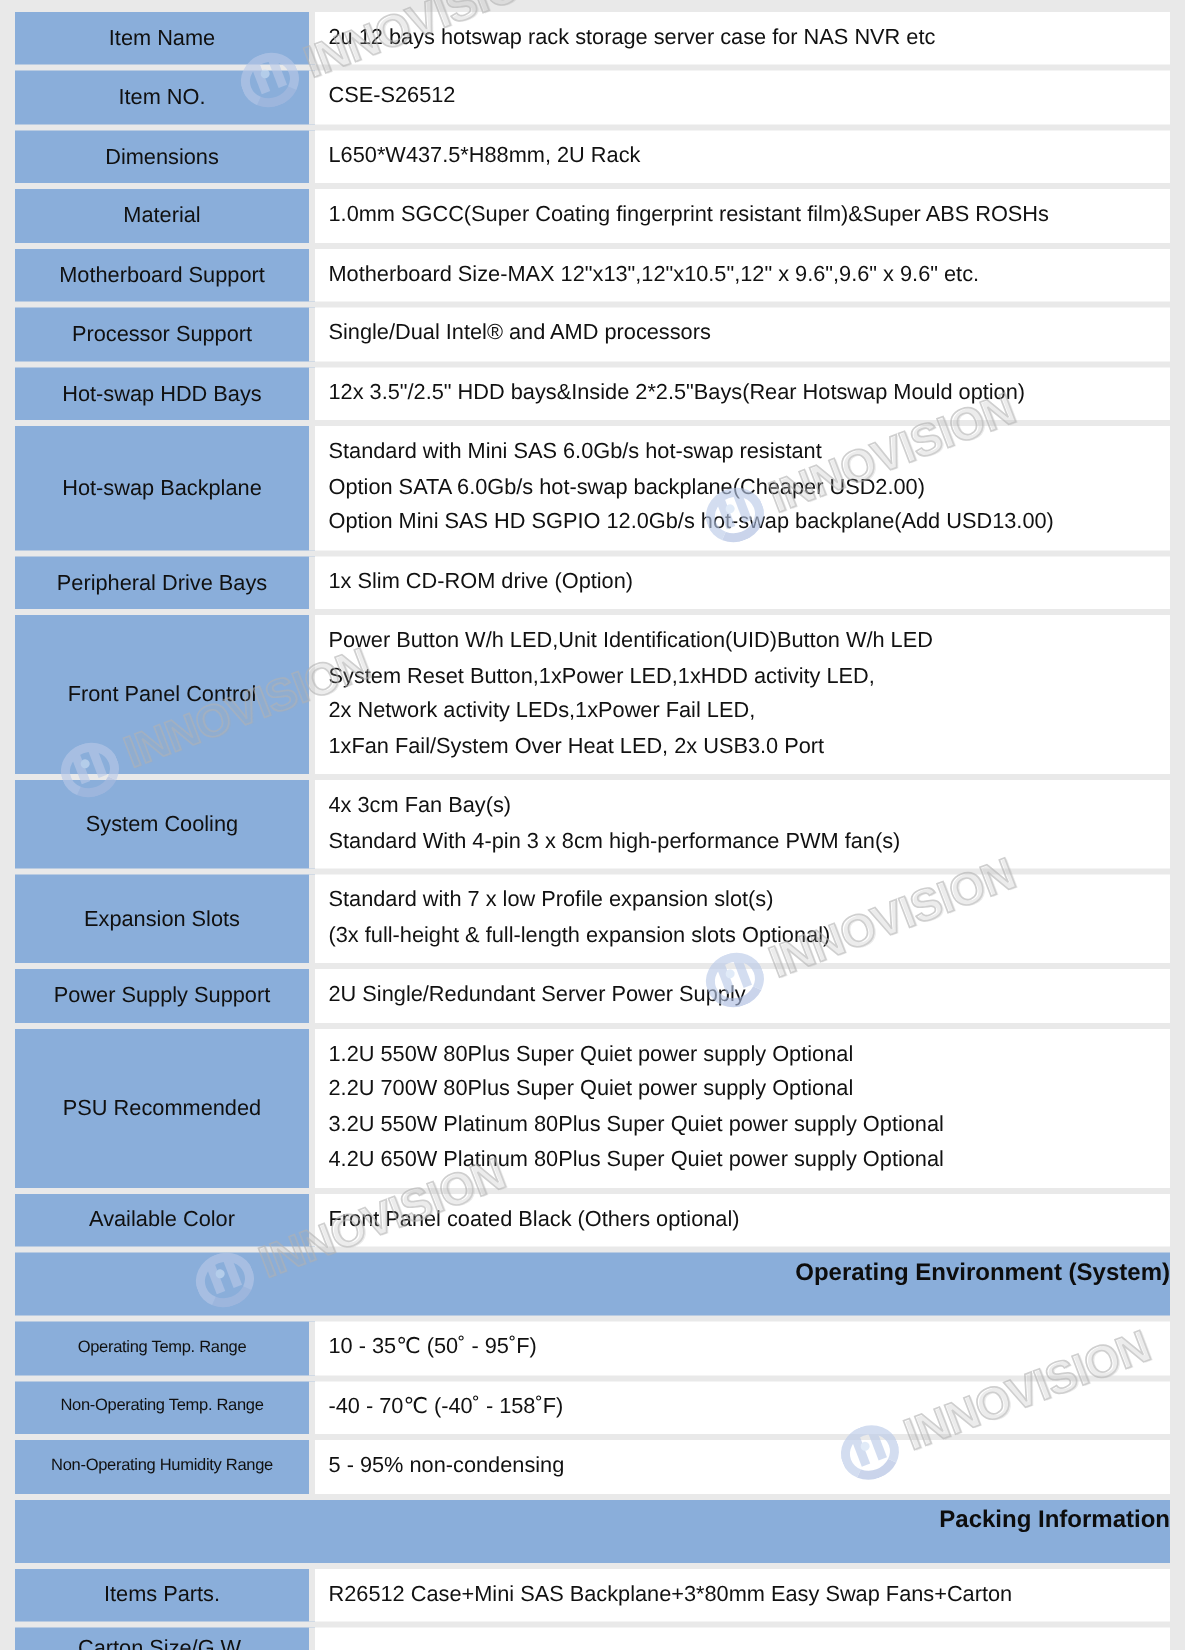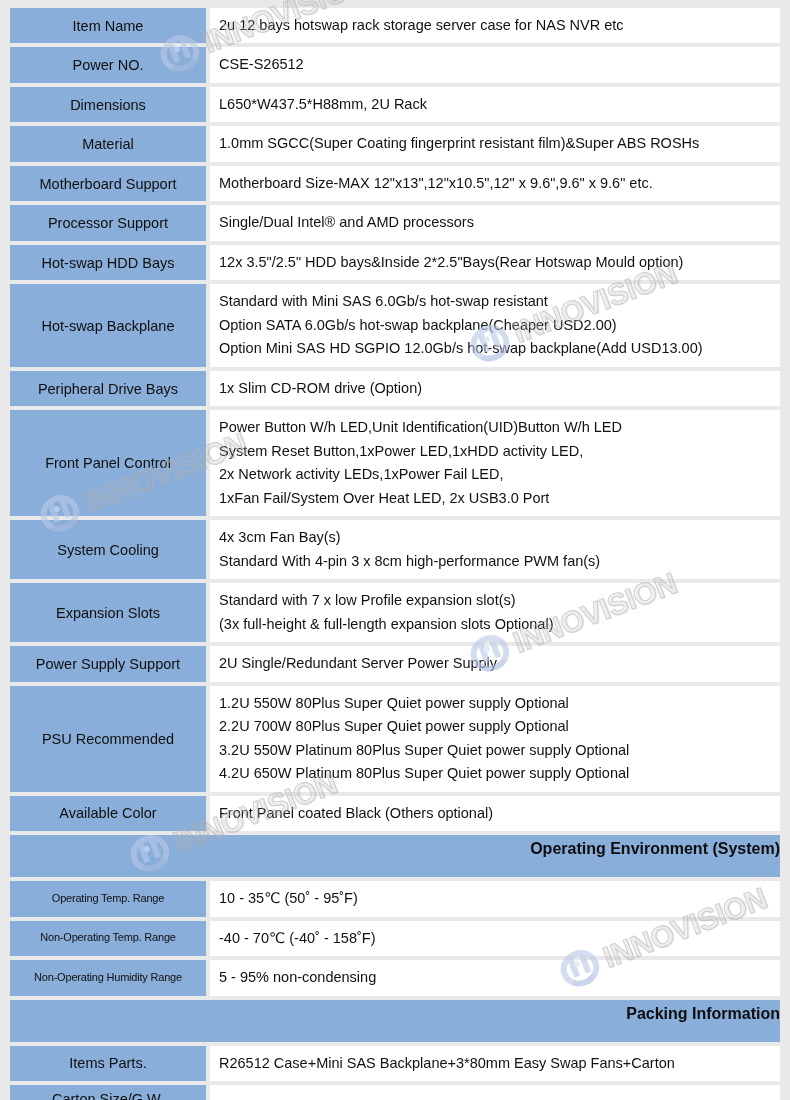--- a/index.html
+++ b/index.html
@@ -194,21 +194,21 @@
 
   <table class="tbl">
     <tbody>
         <tr>
           <td class="lbl">Item Name</td>
           <td class="val">
             <span class="ln">2u 12 bays hotswap rack storage server case for NAS NVR etc</span>
           </td>
         </tr>
         <tr>
-          <td class="lbl">Power NO.</td>
+          <td class="lbl">Item NO.</td>
           <td class="val">
             <span class="ln">CSE-S26512</span>
           </td>
         </tr>
         <tr>
           <td class="lbl">Dimensions</td>
           <td class="val">
             <span class="ln">L650*W437.5*H88mm, 2U Rack</span>
           </td>
         </tr>

